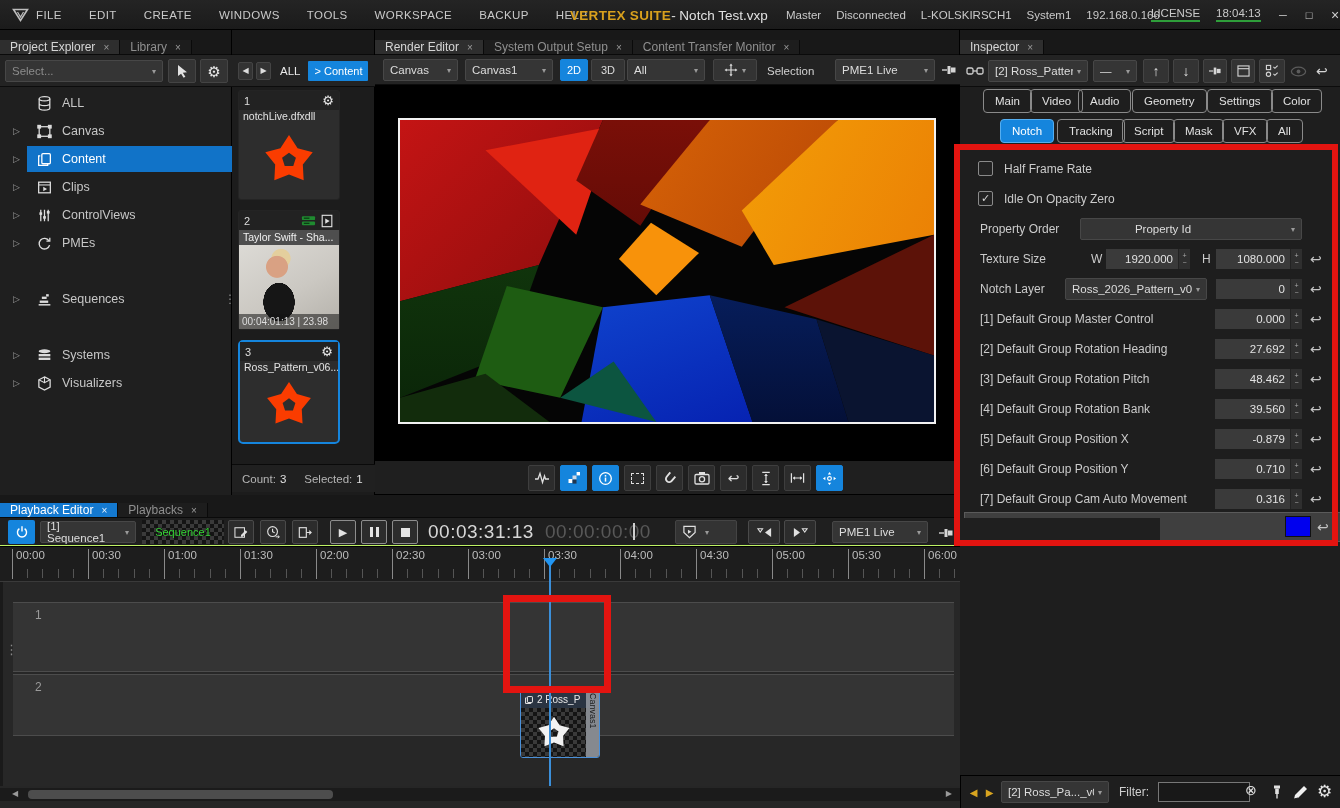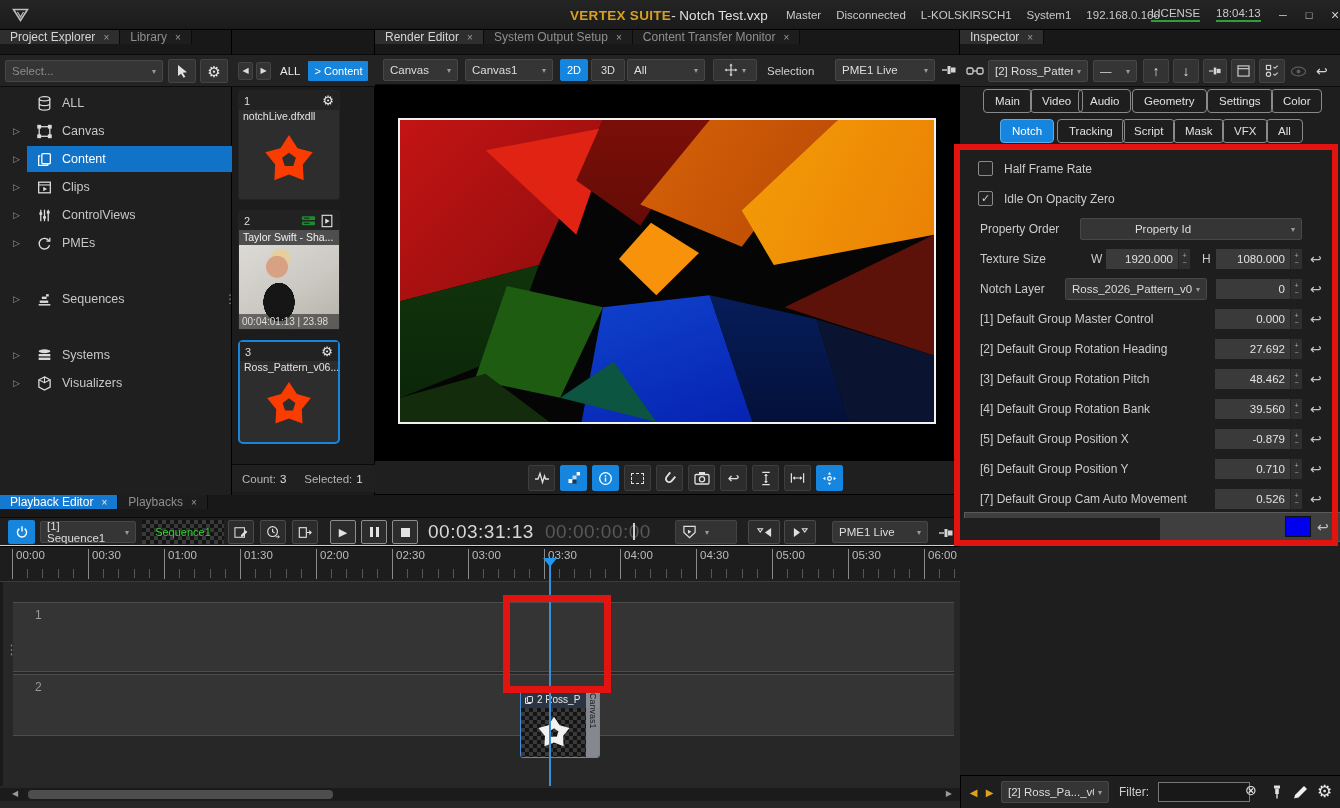--- a/index.html
+++ b/index.html
@@ -11,21 +11,21 @@
   svg{display:block}
   
   #titlebar{left:0;top:0;width:1340px;height:30px;background:linear-gradient(#242424,#1b1b1b);border-bottom:1px solid #000}
   .menu-item{color:#c9c9c9;font-size:11.5px;letter-spacing:.4px;cursor:default}
   .brand{color:#d8a01d;font-weight:bold;font-size:13.5px;letter-spacing:.3px}
   .doc-title{color:#e0e0e0;font-size:13.5px}
   .status-item{color:#c9c9c9;font-size:11.5px}
   .underline-green{border-bottom:2px solid #2e9e3a;padding-bottom:1px}
   .winbtn{width:22px;height:18px;color:#cfcfcf;font-size:11px}
   
-  .tabstrip{background:#181818;border-bottom:1px solid #0a0a0a;display:flex;align-items:flex-start}
+  .tabstrip{background:#181818;border-bottom:1px solid #0a0a0a;display:flex;align-items:flex-end}
   .tab{display:flex;align-items:center;gap:8px;padding:0 10px;font-size:12px;color:#8f8f8f;background:#1d1d1d;border-right:1px solid #0a0a0a}
   .tab.active{background:#2e2e2e;color:#d5d5d5}
   .tab.active-blue{background:#1479d0;color:#fff}
   .tabx{font-size:10px;color:#9a9a9a}
   .toolbar{background:#232323;border-bottom:1px solid #0c0c0c}
   .dd{background:#353535;border:1px solid #474747;border-radius:2px;height:22px;display:flex;align-items:center;padding:0 6px;color:#ddd;font-size:11.5px;gap:4px}
   .dd .caret{margin-left:auto;font-size:8px;color:#9a9a9a}
   .sqbtn{background:#333;border:1px solid #444;border-radius:2px;color:#ddd}
   .blue{background:#1585dd!important;border-color:#1585dd!important;color:#fff!important}
   .checker-sm{background:conic-gradient(#3a3a3a 25%,#141414 0 50%,#3a3a3a 0 75%,#141414 0);background-size:8px 8px}
@@ -83,20 +83,30 @@
 </head>
 <body>
 
 <div id="app">
 
   <div id="titlebar" class="a fx">
     <svg class="a" style="left:12px;top:7px" width="17" height="16" viewBox="0 0 17 16">
       <path d="M1.5 2.5h14L8.5 13.5z" fill="none" stroke="#bdbdbd" stroke-width="1.6"></path>
       <path d="M5.5 5l3 5 3-5" fill="none" stroke="#bdbdbd" stroke-width="1.2"></path>
     </svg>
+    <div class="a fx" style="left:36px;top:0;height:30px;gap:27px">
+      <span class="menu-item">FILE</span>
+      <span class="menu-item">EDIT</span>
+      <span class="menu-item">CREATE</span>
+      <span class="menu-item">WINDOWS</span>
+      <span class="menu-item">TOOLS</span>
+      <span class="menu-item">WORKSPACE</span>
+      <span class="menu-item">BACKUP</span>
+      <span class="menu-item">HELP</span>
+    </div>
     <div class="a fx" style="left:570px;top:0;height:30px">
       <span class="brand">VERTEX SUITE</span>
         <span class="doc-title"> - Notch Test.vxp</span>
     </div>
     <div class="a fx" style="left:786px;top:0;height:30px;gap:15px">
       <span class="status-item">Master</span>
       <span class="status-item">Disconnected</span>
       <span class="status-item">L-KOLSKIRSCH1</span>
       <span class="status-item">System1</span>
       <span class="status-item">192.168.0.166</span>
@@ -628,21 +638,21 @@
         </div>
       <div class="spin" style="left:330px">
           <span>+</span>
           <span>−</span>
         </div>
       <span class="undoic">↩</span>
     </div>
     <div class="prow" style="top:454px">
       <span class="plabel">[7] Default Group Cam Auto Movement</span>
       <div class="numbox" style="left:255px;width:75px">
-          <span>0.526</span>
+          <span>0.316</span>
         </div>
       <div class="spin" style="left:330px">
           <span>+</span>
           <span>−</span>
         </div>
       <span class="undoic">↩</span>
     </div>
 
     <div class="prow" style="top:482px;height:30px">
       <div class="a" style="left:4px;right:4px;top:0;bottom:0;background:#3f3f3f;border:1px solid #5a5a5a"></div>

